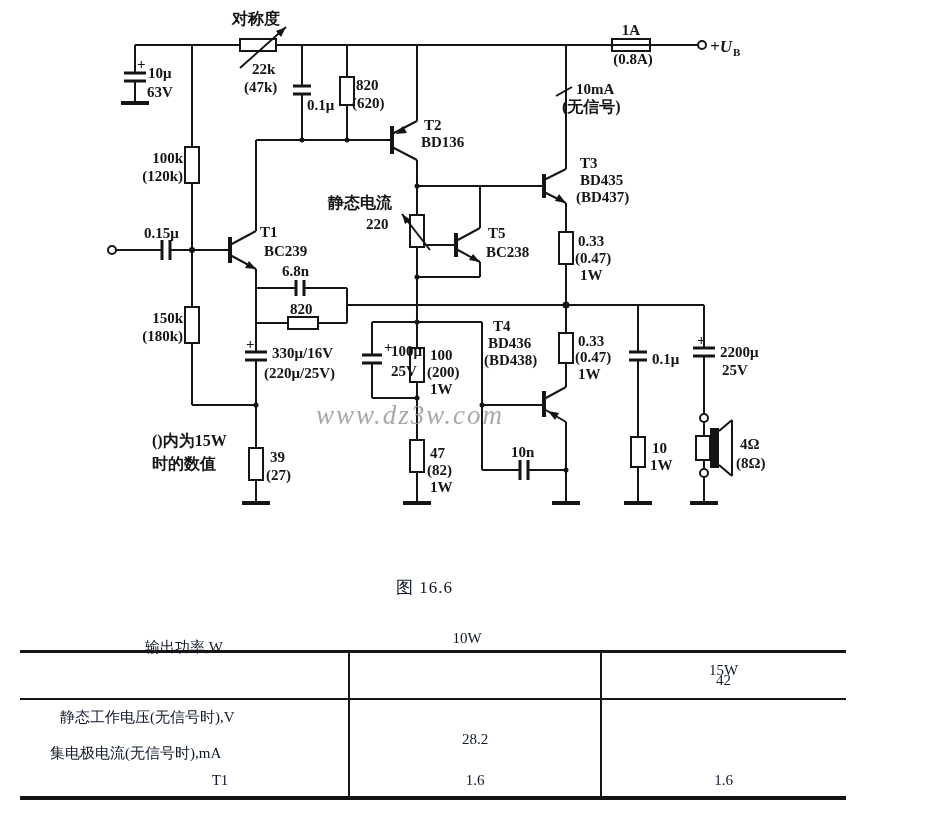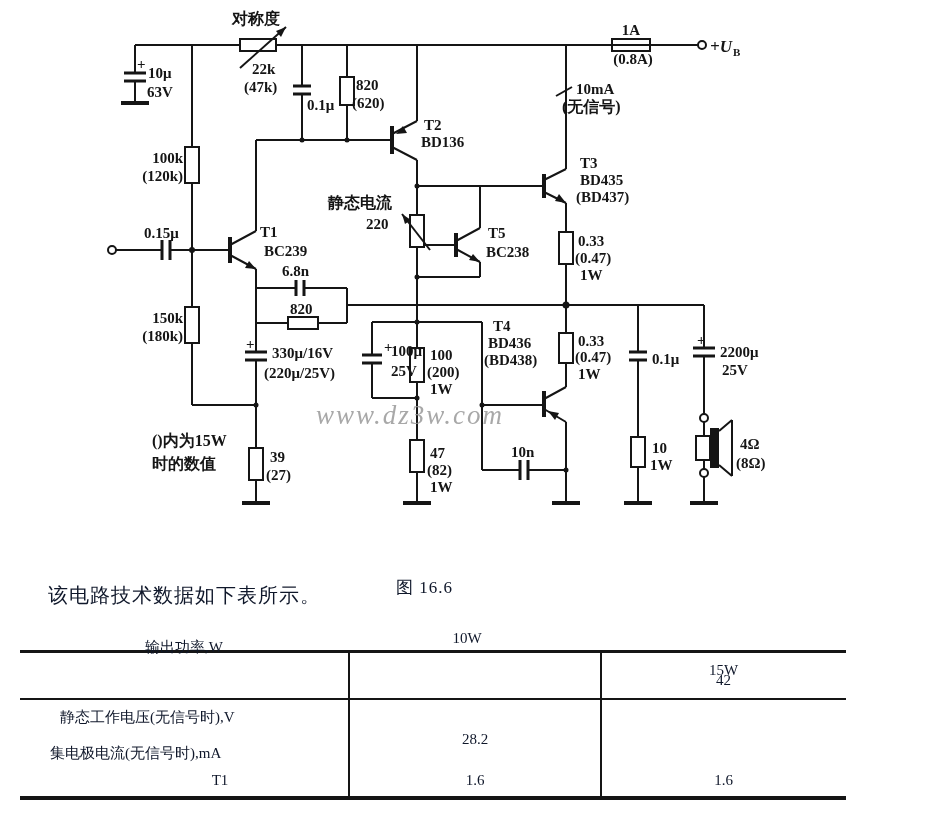--- a/index.html
+++ b/index.html
@@ -247,21 +247,20 @@
   <text x="697" y="345">+</text>
   <text x="720" y="357">2200μ</text>
   <text x="722" y="375">25V</text>
   <text x="740" y="449">4Ω</text>
   <text x="736" y="468">(8Ω)</text>
 
   <text class="wm" x="316" y="424">www.dz3w.com</text>
 </svg>
 
 <div class="caption">图 16.6</div>
-<div class="intro">该电路技术数据如下表所示。</div>
 
 
 <div>
   <div class="tline" style="left:20px;top:650px;width:826px;height:3px;"></div>
   <div class="tline" style="left:20px;top:698px;width:826px;height:2px;"></div>
   <div class="tline" style="left:20px;top:796px;width:826px;height:4px;"></div>
   <div class="tline" style="left:348px;top:650px;width:2px;height:150px;"></div>
   <div class="tline" style="left:600px;top:650px;width:2px;height:150px;"></div>
 
   <div class="cell center" style="left:20px;top:638px;width:328px;">输出功率,W</div>

